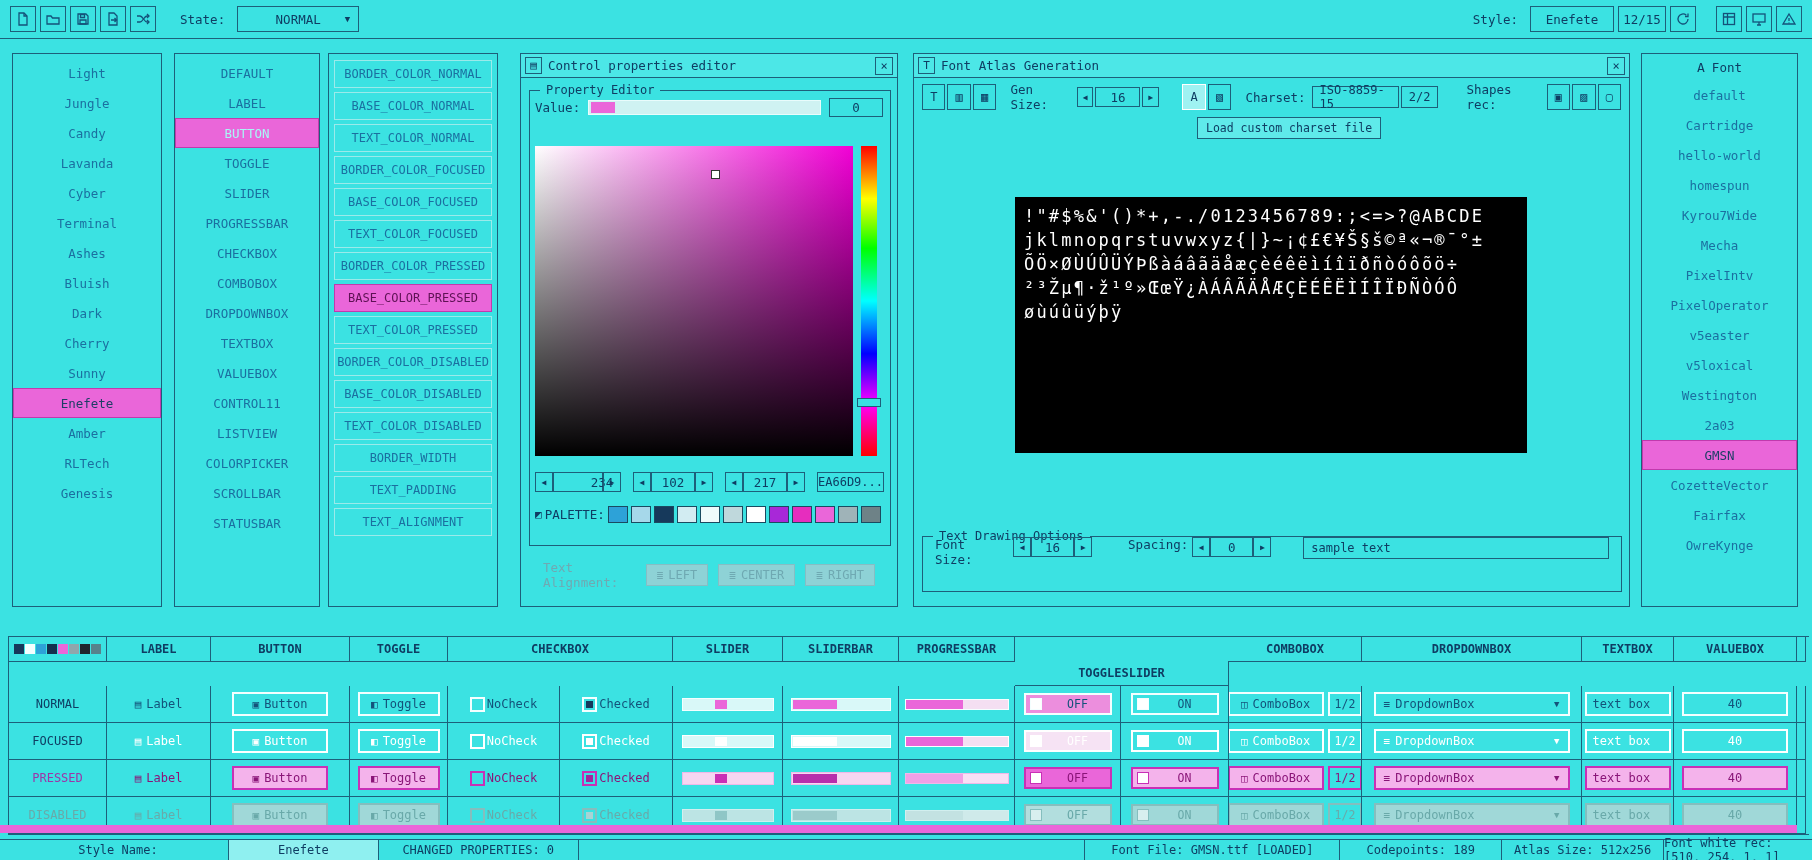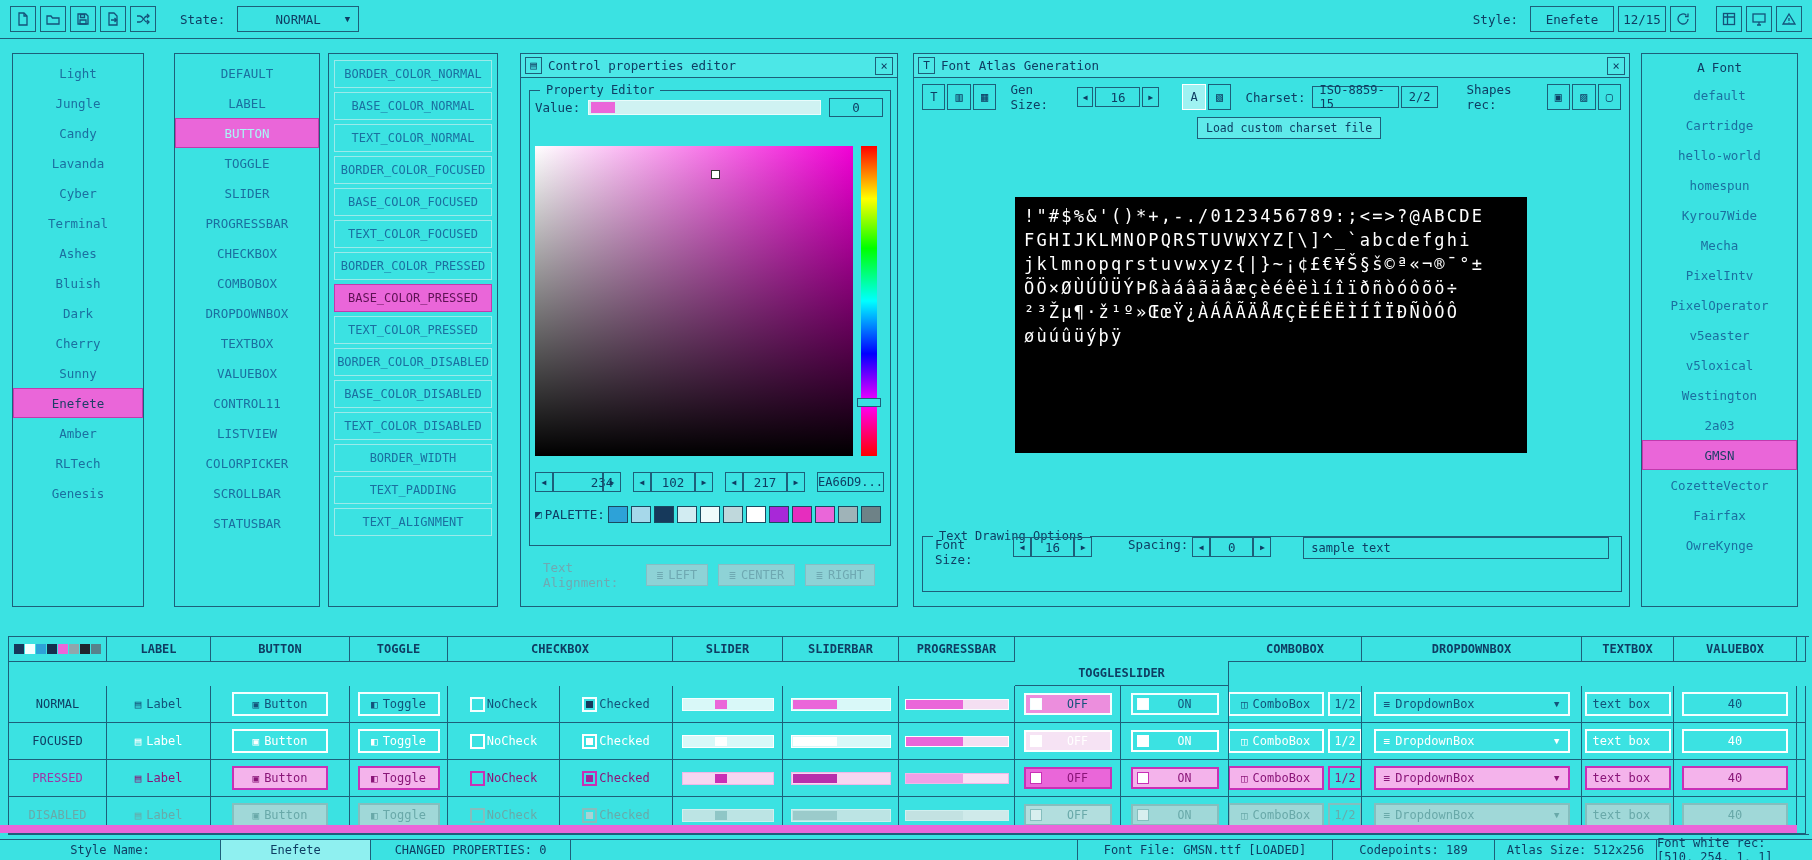--- a/index.html
+++ b/index.html
@@ -215,21 +215,21 @@
       <span>
         <svg width="14" height="14" viewBox="0 0 14 14" fill="none" stroke="#14527A" stroke-width="1.3">
           <path d="M7 2l6 10H1z"></path>
           <path d="M7 6v3"></path>
           <path d="M7 10.5v0.8"></path>
         </svg>
       </span>
     </div>
 </div>
 
-<div class="panel list" style="left:12px; width:132px;">
+<div class="panel list" style="left:12px; width:150px;">
   <div class="li">Light</div>
   <div class="li">Jungle</div>
   <div class="li">Candy</div>
   <div class="li">Lavanda</div>
   <div class="li">Cyber</div>
   <div class="li">Terminal</div>
   <div class="li">Ashes</div>
   <div class="li">Bluish</div>
   <div class="li">Dark</div>
   <div class="li">Cherry</div>
@@ -395,21 +395,20 @@
     <div class="mini-btn">
         <span>▨</span>
       </div>
     <div class="mini-btn">
         <span>▢</span>
       </div>
   </div>
   <div class="tooltip"><span>Load custom charset file</span></div>
   <div class="atlas">
     <div class="aline">!"#$%&amp;'()*+,-./0123456789:;&lt;=&gt;?@ABCDE</div>
-    <div class="aline">FGHIJKLMNOPQRSTUVWXYZ[\]^_`abcdefghi</div>
     <div class="aline">jklmnopqrstuvwxyz{|}~¡¢£€¥Š§š©ª«¬®¯°±</div>
     <div class="aline">ÕÖ×ØÙÚÛÜÝÞßàáâãäåæçèéêëìíîïðñòóôõö÷</div>
     <div class="aline">²³Žµ¶·ž¹º»ŒœŸ¿ÀÁÂÃÄÅÆÇÈÉÊËÌÍÎÏÐÑÒÓÔ</div>
     <div class="aline">øùúûüýþÿ</div>
   </div>
   <div class="groupbox tdo-group">
     <span class="group-label">Text Drawing Options</span>
     <div class="tdo-row">
       <span class="lbl">Font Size:</span>
       <div class="spin-btn">◀</div>
@@ -809,21 +808,21 @@
     <div>
         <span class="vbx">40</span>
       </div>
     <div></div>
   </div>
 </div>
 
 <div class="hbar"></div>
 
 <div class="statusbar">
-  <div class="seg" style="width:221px;">
+  <div class="seg" style="width:221px;margin-left:8px;">
       <span>Style Name:</span>
     </div>
   <div class="seg light" style="width:150px;">
       <span>Enefete</span>
     </div>
   <div class="seg" style="width:200px;">
       <span>CHANGED PROPERTIES: 0</span>
     </div>
   <div class="seg" style="width:507px;"></div>
   <div class="seg" style="width:255px;">

